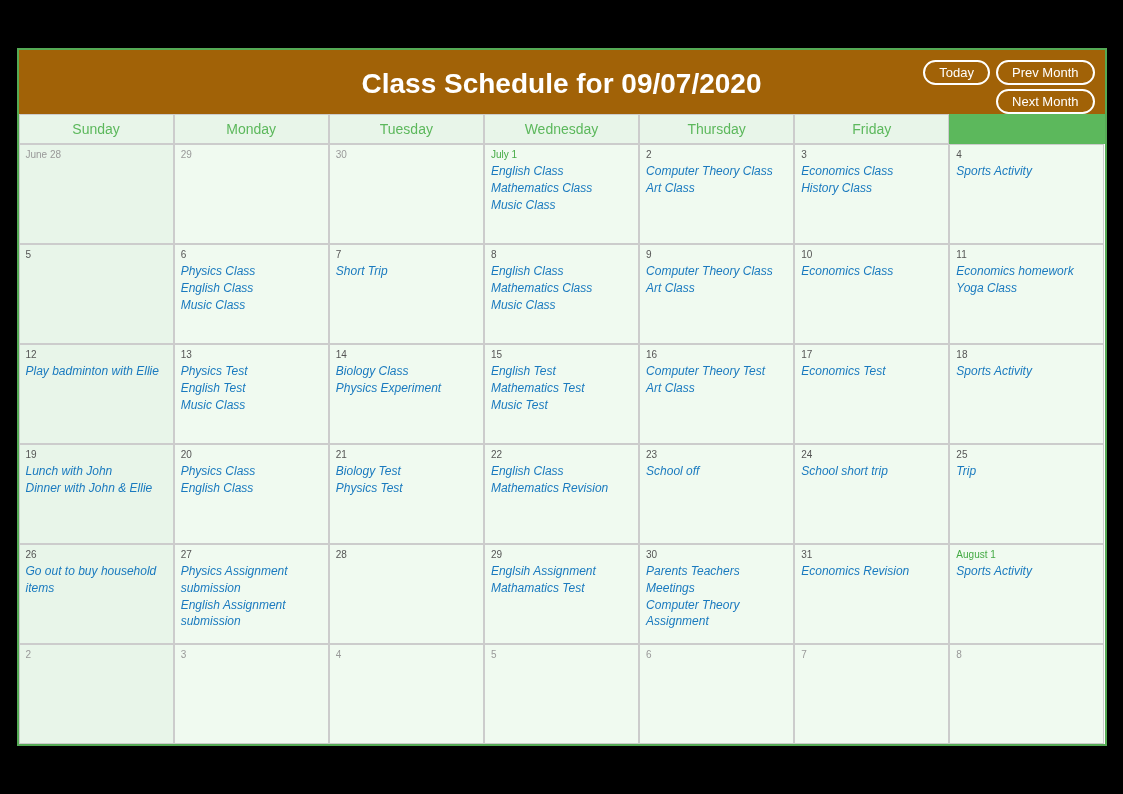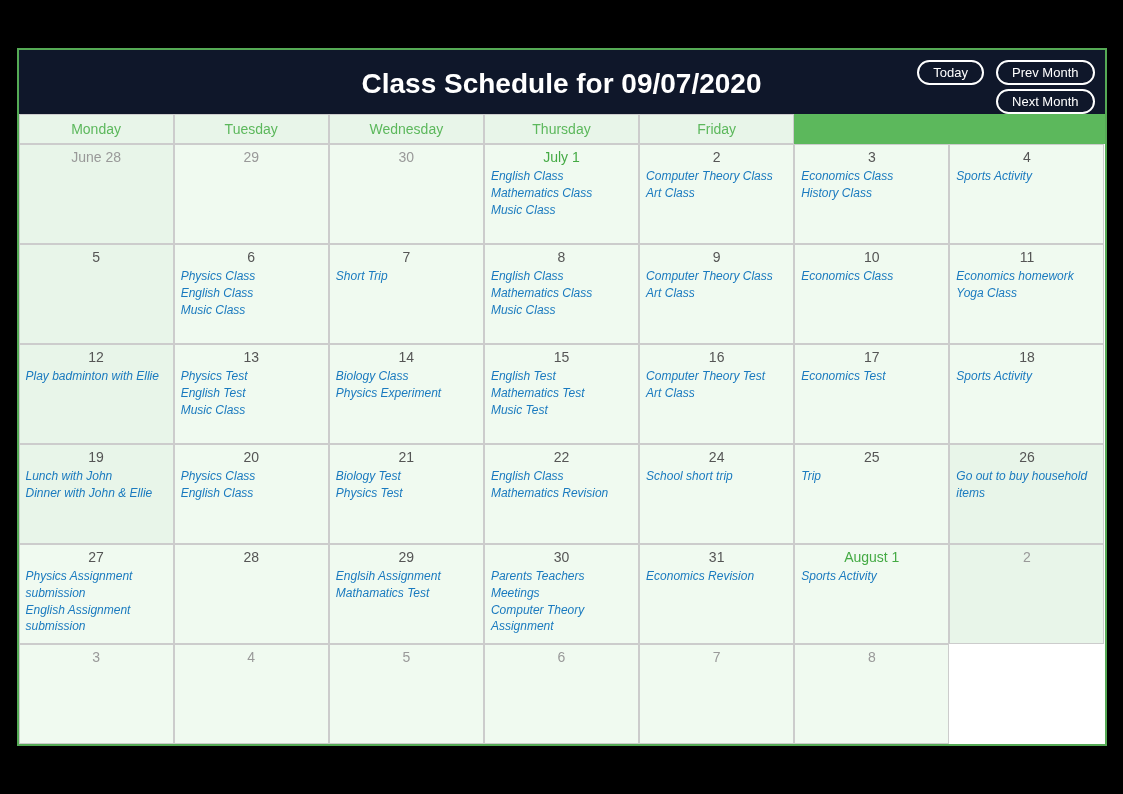--- a/index.html
+++ b/index.html
@@ -10,21 +10,21 @@
       align-items: center;
       min-height: 100vh;
       font-family: Arial, sans-serif;
     }
     .calendar-wrapper {
       width: 1090px;
       background: #fff;
       border: 2px solid #5a5;
     }
     .calendar-header {
-      background: #0f172a;
+      background: #a16207;
       padding: 10px 15px 10px 15px;
       position: relative;
       text-align: center;
     }
     .calendar-header h1 {
       color: #fff;
       font-size: 28px;
       font-weight: bold;
       padding: 8px 0 4px 0;
     }
@@ -32,21 +32,21 @@
       position: absolute;
       top: 10px;
       right: 10px;
       display: flex;
       flex-direction: column;
       align-items: flex-end;
       gap: 4px;
     }
     .header-buttons .btn-row {
       display: flex;
-      gap: 12px;
+      gap: 6px;
     }
     .header-btn {
       background: transparent;
       border: 2px solid #fff;
       border-radius: 20px;
       color: #fff;
       padding: 3px 14px;
       font-size: 13px;
       cursor: pointer;
       font-weight: normal;
@@ -73,24 +73,23 @@
       min-height: 100px;
       padding: 4px 6px;
       background: #f0faf0;
       vertical-align: top;
     }
     .cal-cell.other-month {
       background: #f0faf0;
     }
     .cal-cell.sunday { background: #e8f5e9; }
     .cell-date {
-      font-size: 14px;
+      font-size: 10px;
       color: #555;
       margin-bottom: 3px;
-      text-align: center;
     }
     .cell-date.other { color: #999; }
     .cell-date.special { color: #4a4; font-style: normal; }
     .cell-events {
       font-size: 12px;
     }
     .event {
       color: #1a7abf;
       font-weight: normal;
       line-height: 1.4;
@@ -109,20 +108,21 @@
       <div class="btn-row">
         <button class="header-btn">Today</button>
         <button class="header-btn">Prev Month</button>
       </div>
       <div class="btn-row">
         <button class="header-btn">Next Month</button>
       </div>
     </div>
   </div>
   <div class="day-headers" id="day-headers">
+      <div class="day-header">Sunday</div>
       <div class="day-header">Monday</div>
       <div class="day-header">Tuesday</div>
       <div class="day-header">Wednesday</div>
       <div class="day-header">Thursday</div>
       <div class="day-header">Friday</div>
     </div>
   <div class="calendar-grid" id="calendar-grid">
       <div class="cal-cell sunday other-month">
         <div class="cell-date other">June 28</div>
       </div>
@@ -275,20 +275,26 @@
         </div>
       </div>
       <div class="cal-cell">
         <div class="cell-date">22</div>
         <div class="cell-events">
           <span class="event blue">English Class</span>
           <span class="event blue">Mathematics Revision</span>
         </div>
       </div>
       <div class="cal-cell">
+        <div class="cell-date">23</div>
+        <div class="cell-events">
+          <span class="event blue">School off</span>
+        </div>
+      </div>
+      <div class="cal-cell">
         <div class="cell-date">24</div>
         <div class="cell-events">
           <span class="event blue">School short trip</span>
         </div>
       </div>
       <div class="cal-cell">
         <div class="cell-date">25</div>
         <div class="cell-events">
           <span class="event blue">Trip</span>
         </div>

